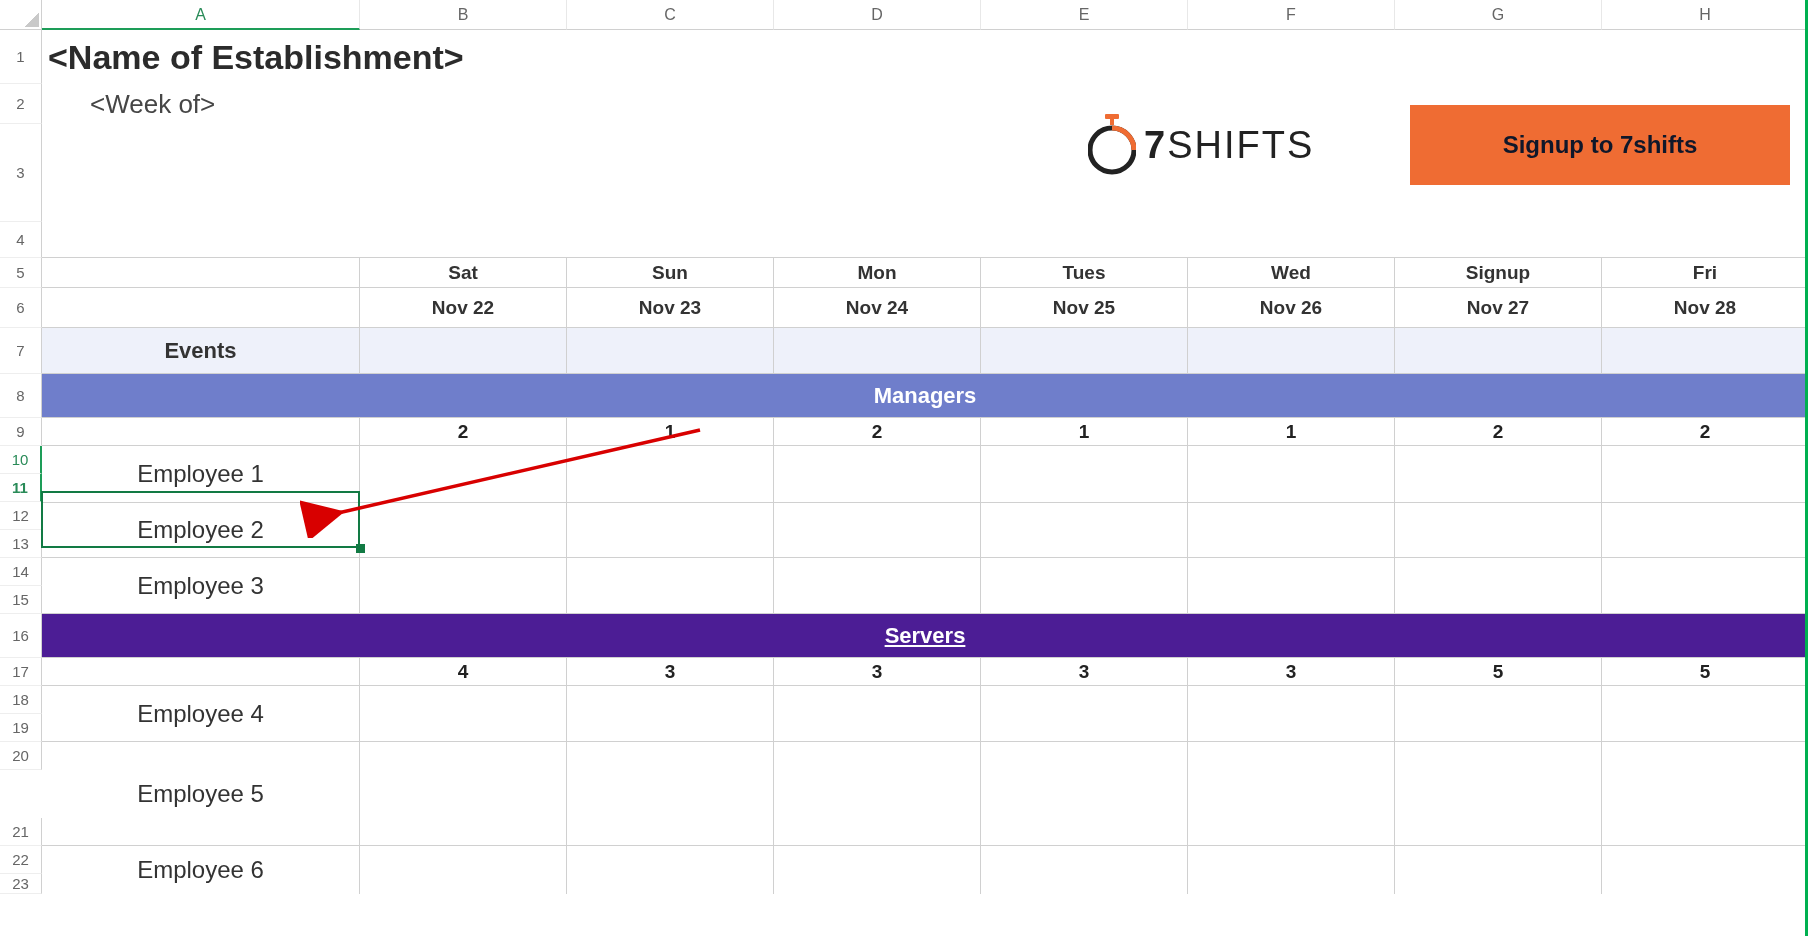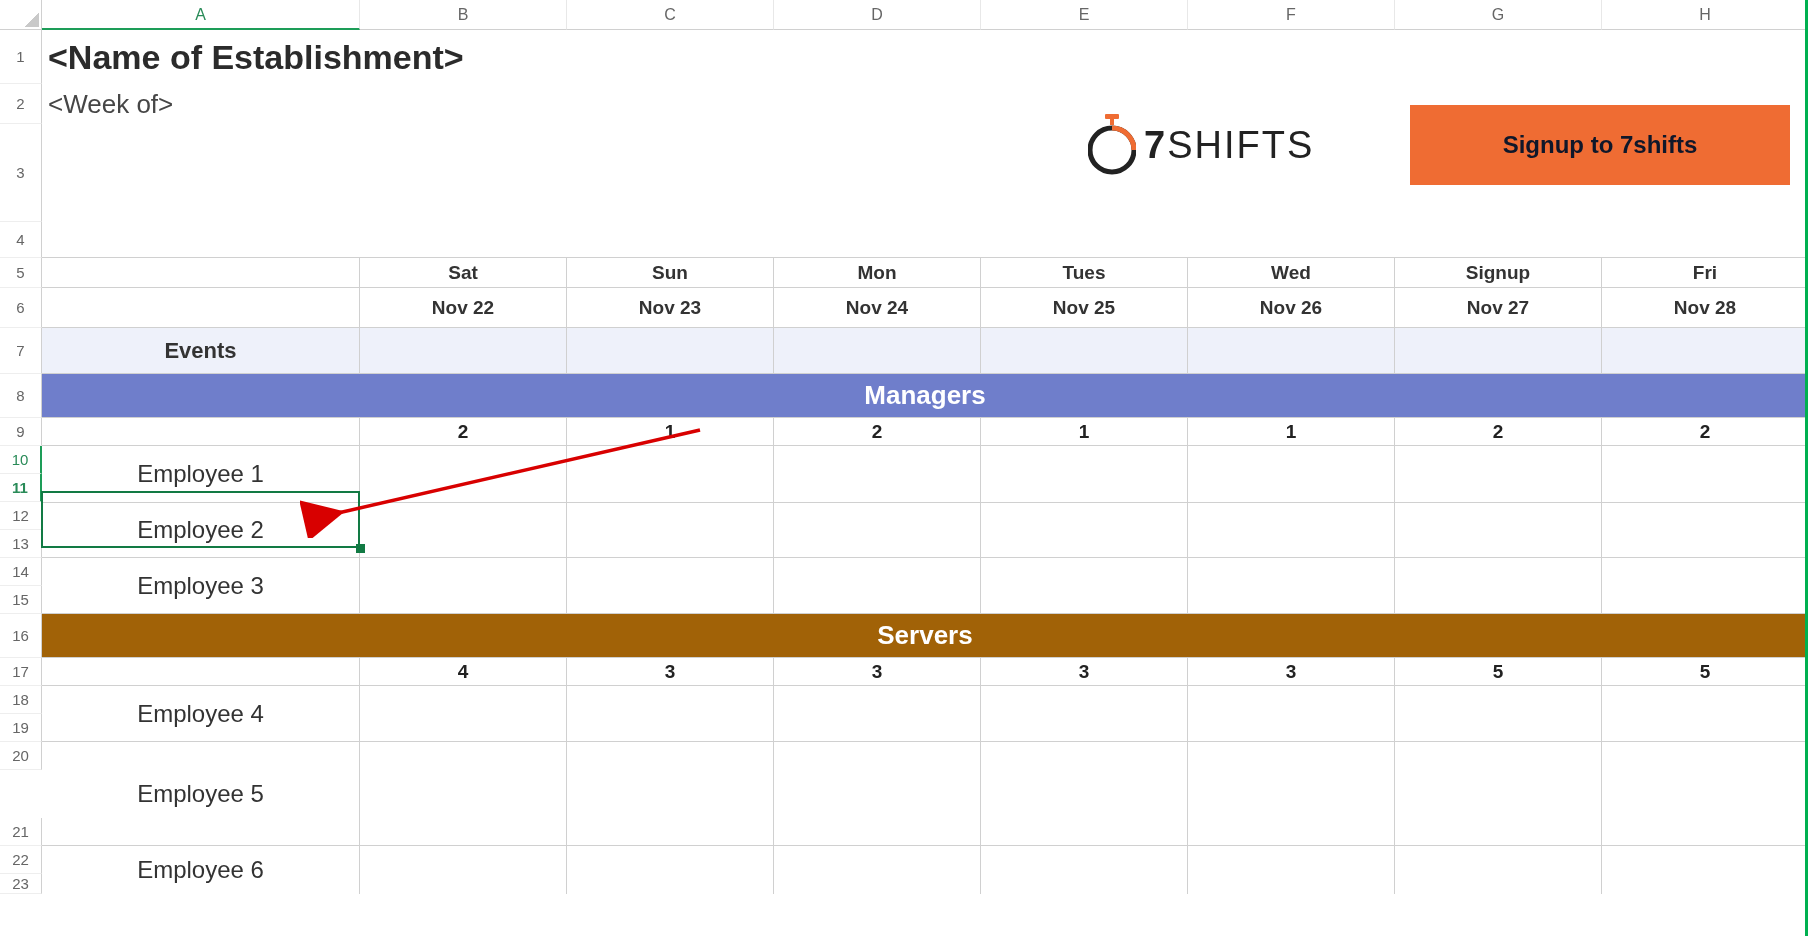--- a/index.html
+++ b/index.html
@@ -131,27 +131,27 @@
     background: #eef1fa;
     font-size: 22px;
     font-weight: 700;
     color: #333;
     justify-content: center;
   }
   .eventblank { background: #eef1fa; }
 
   
   .banner {
-    font-size: 26px;
+    font-size: 22px;
     font-weight: 700;
     color: #fff;
     justify-content: center;
   }
   .banner.managers { background: #6f7ecb; }
-  .banner.servers  { background: #a16207; }
+  .banner.servers  { background: #4c1d95; text-decoration: underline; }
 
   .count {
     font-size: 19px;
     font-weight: 700;
     color: #222;
     justify-content: center;
   }
 
   .emp {
     font-size: 24px;
@@ -239,21 +239,21 @@
     <div class="colhead">D</div>
     <div class="colhead">E</div>
     <div class="colhead">F</div>
     <div class="colhead">G</div>
     <div class="colhead">H</div>
 
     <div class="rownum r1">1</div>
     <div class="cell r1 borderless-right borderless-bottom title" style="grid-column: span 8;">&lt;Name of Establishment&gt;</div>
 
     <div class="rownum r2">2</div>
-    <div class="cell r2 borderless-right borderless-bottom subtitle" style="grid-column: span 8;">&lt;Week of&gt;</div>
+    <div class="cell r2 borderless-right borderless-bottom subtitle" style="grid-column: span 8; margin-left: 42px;">&lt;Week of&gt;</div>
 
     <div class="rownum r3">3</div>
     <div class="cell r3 borderless-right borderless-bottom" style="grid-column: span 8;"></div>
 
     <div class="rownum r4">4</div>
     <div class="cell r4" style="grid-column: span 8; border-right:none;"></div>
 
     <div class="rownum r5">5</div>
     <div class="cell r5"></div>
     <div class="cell r5 dayhdr">Sat</div>

